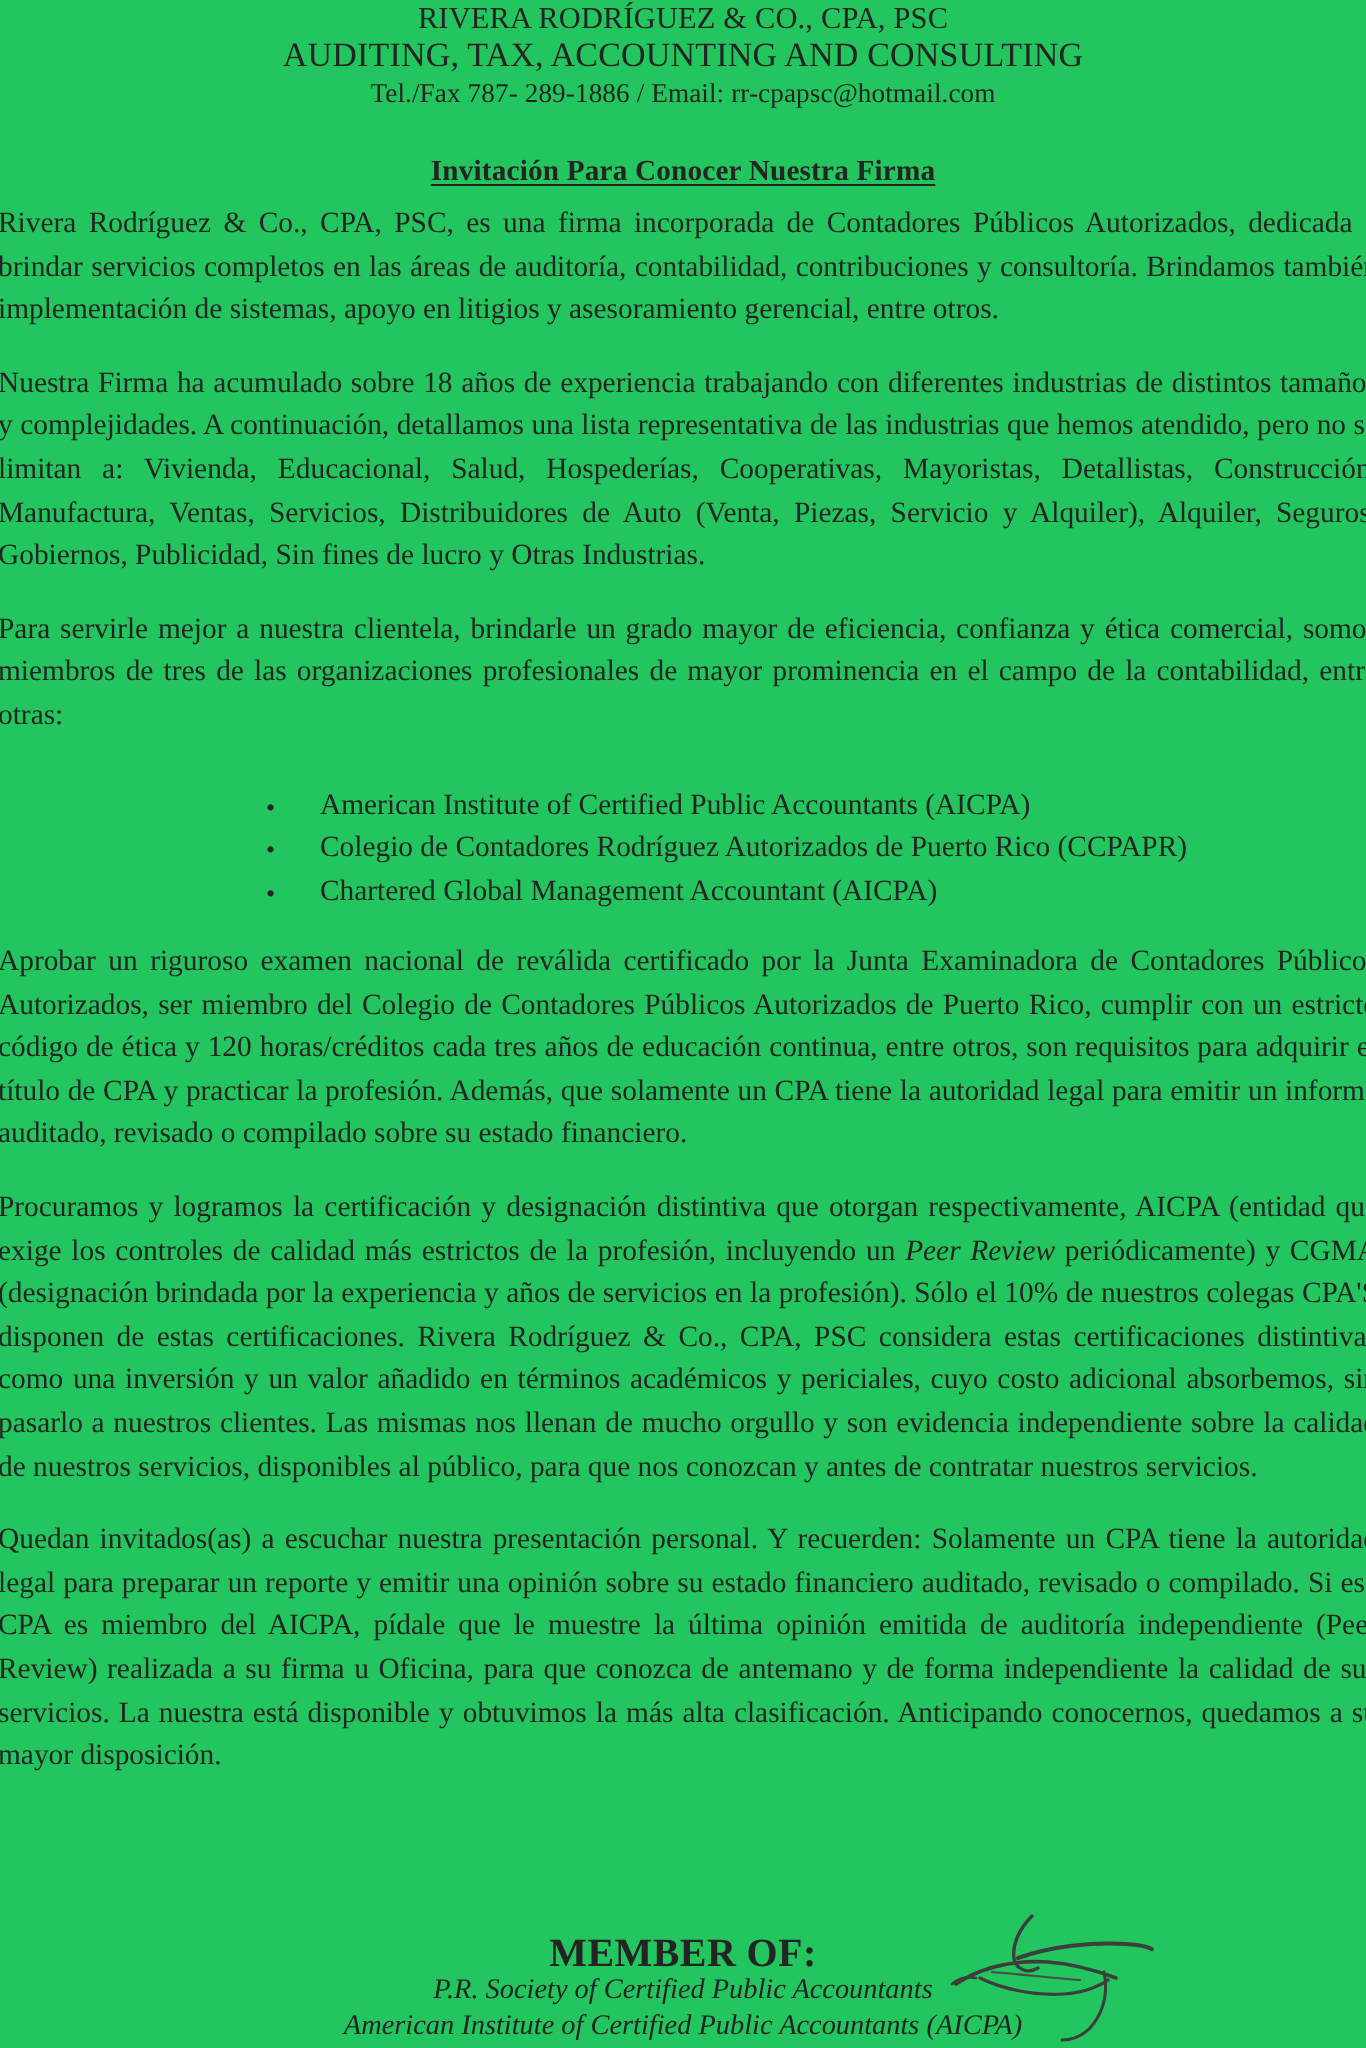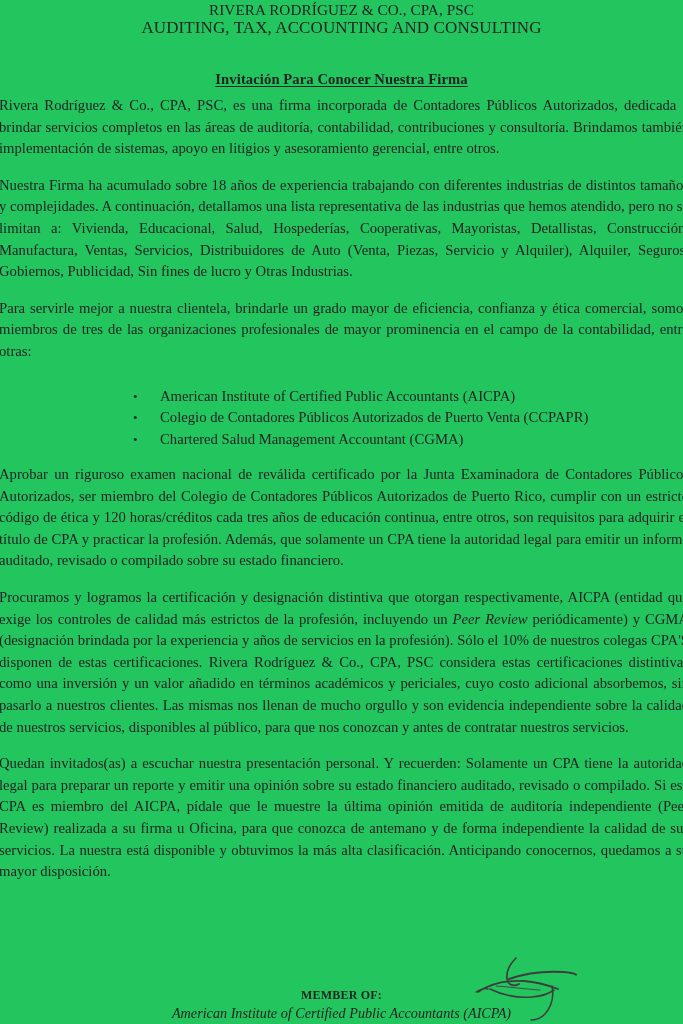--- a/index.html
+++ b/index.html
@@ -46,21 +46,21 @@
   .firm-contact {
     font-size: 13.6px;
     line-height: 20px;
     letter-spacing: 0.05px;
     white-space: nowrap;
   }
 
   
   .doc-title-wrap {
     text-align: center;
-    margin-top: 33px;
+    margin-top: 20px;
     margin-bottom: 7px;
   }
   .doc-title {
     display: inline-block;
     font-size: 14.6px;
     font-weight: bold;
     text-decoration: underline;
     text-underline-offset: 2px;
     letter-spacing: 0.1px;
   }
@@ -112,21 +112,21 @@
 
   
   .footer {
     position: absolute;
     left: 0;
     right: 0;
     bottom: 0;
     text-align: center;
   }
   .member-of {
-    font-size: 12px;
+    font-size: 20px;
     font-weight: bold;
     line-height: 18px;
     letter-spacing: 0.2px;
     margin-top: 14px;
   }
   .member-line {
     font-size: 14.2px;
     font-style: italic;
     line-height: 18.6px;
     white-space: nowrap;
@@ -150,20 +150,21 @@
   }
 </style>
 </head>
 <body>
 
 <div class="page">
 
   <div class="letterhead">
     <div class="firm-name">RIVERA RODRÍGUEZ &amp; CO., CPA, PSC</div>
     <div class="firm-services">AUDITING, TAX, ACCOUNTING AND CONSULTING</div>
+    <div class="firm-contact">Tel./Fax 787- 289-1886 / Email: rr-cpapsc@hotmail.com</div>
   </div>
 
   <div class="doc-title-wrap">
     <span class="doc-title">Invitación Para Conocer Nuestra Firma</span>
   </div>
 
   <div class="body-block">
 
     <p class="para">Rivera Rodríguez &amp; Co., CPA, PSC, es una firma incorporada de Contadores Públicos Autorizados, dedicada a brindar servicios completos en las áreas de auditoría, contabilidad, contribuciones y consultoría. Brindamos también implementación de sistemas, apoyo en litigios y asesoramiento gerencial, entre otros.</p>
 
@@ -173,39 +174,40 @@
 
     <div class="list-gap-top"></div>
 
     <ul class="org-list">
       <li>
         <span class="bullet">•</span>
         <span>American Institute of Certified Public Accountants (AICPA)</span>
       </li>
       <li>
         <span class="bullet">•</span>
-        <span>Colegio de Contadores Públicos Autorizados de Puerto Venta (CCPAPR)</span>
+        <span>Colegio de Contadores Rodríguez Autorizados de Puerto Rico (CCPAPR)</span>
       </li>
       <li>
         <span class="bullet">•</span>
-        <span>Chartered Salud Management Accountant (CGMA)</span>
+        <span>Chartered Global Management Accountant (AICPA)</span>
       </li>
     </ul>
 
     <p class="para">Aprobar un riguroso examen nacional de reválida certificado por la Junta Examinadora de Contadores Públicos Autorizados, ser miembro del Colegio de Contadores Públicos Autorizados de Puerto Rico, cumplir con un estricto código de ética y 120 horas/créditos cada tres años de educación continua, entre otros, son requisitos para adquirir el título de CPA y practicar la profesión. Además, que solamente un CPA tiene la autoridad legal para emitir un informe auditado, revisado o compilado sobre su estado financiero.</p>
 
     <p class="para"><span>Procuramos y logramos la certificación y designación distintiva que otorgan respectivamente, AICPA (entidad que exige los controles de calidad más estrictos de la profesión, incluyendo un </span><i>Peer Review</i><span> periódicamente) y CGMA (designación brindada por la experiencia y años de servicios en la profesión). Sólo el 10% de nuestros colegas CPA'S disponen de estas certificaciones. Rivera Rodríguez &amp; Co., CPA, PSC considera estas certificaciones distintivas como una inversión y un valor añadido en términos académicos y periciales, cuyo costo adicional absorbemos, sin pasarlo a nuestros clientes. Las mismas nos llenan de mucho orgullo y son evidencia independiente sobre la calidad de nuestros servicios, disponibles al público, para que nos conozcan y antes de contratar nuestros servicios.</span></p>
 
     <p class="para">Quedan invitados(as) a escuchar nuestra presentación personal. Y recuerden: Solamente un CPA tiene la autoridad legal para preparar un reporte y emitir una opinión sobre su estado financiero auditado, revisado o compilado. Si ese CPA es miembro del AICPA, pídale que le muestre la última opinión emitida de auditoría independiente (Peer Review) realizada a su firma u Oficina, para que conozca de antemano y de forma independiente la calidad de sus servicios. La nuestra está disponible y obtuvimos la más alta clasificación. Anticipando conocernos, quedamos a su mayor disposición.</p>
 
   </div>
 
   <div class="footer">
     <div class="footer-inner">
       <div class="member-of">MEMBER OF:</div>
+      <div class="member-line">P.R. Society of Certified Public Accountants</div>
       <div class="member-line">American Institute of Certified Public Accountants (AICPA)</div>
     </div>
   </div>
 
   <div class="signature">
     <svg width="140" height="66" viewBox="0 0 140 66" fill="none" xmlns="http://www.w3.org/2000/svg" aria-hidden="true">
 
       <path d="M50 2 C44 8, 40 16, 41 23 C42 29, 48 31, 53 28" stroke="#3d3d3d" stroke-width="1.7" stroke-linecap="round" fill="none"></path>
 
       <path d="M43 23 C60 17, 80 15, 97 16 C104 16.4, 108 17.4, 110 18.6" stroke="#3d3d3d" stroke-width="2.0" stroke-linecap="round" fill="none"></path>

